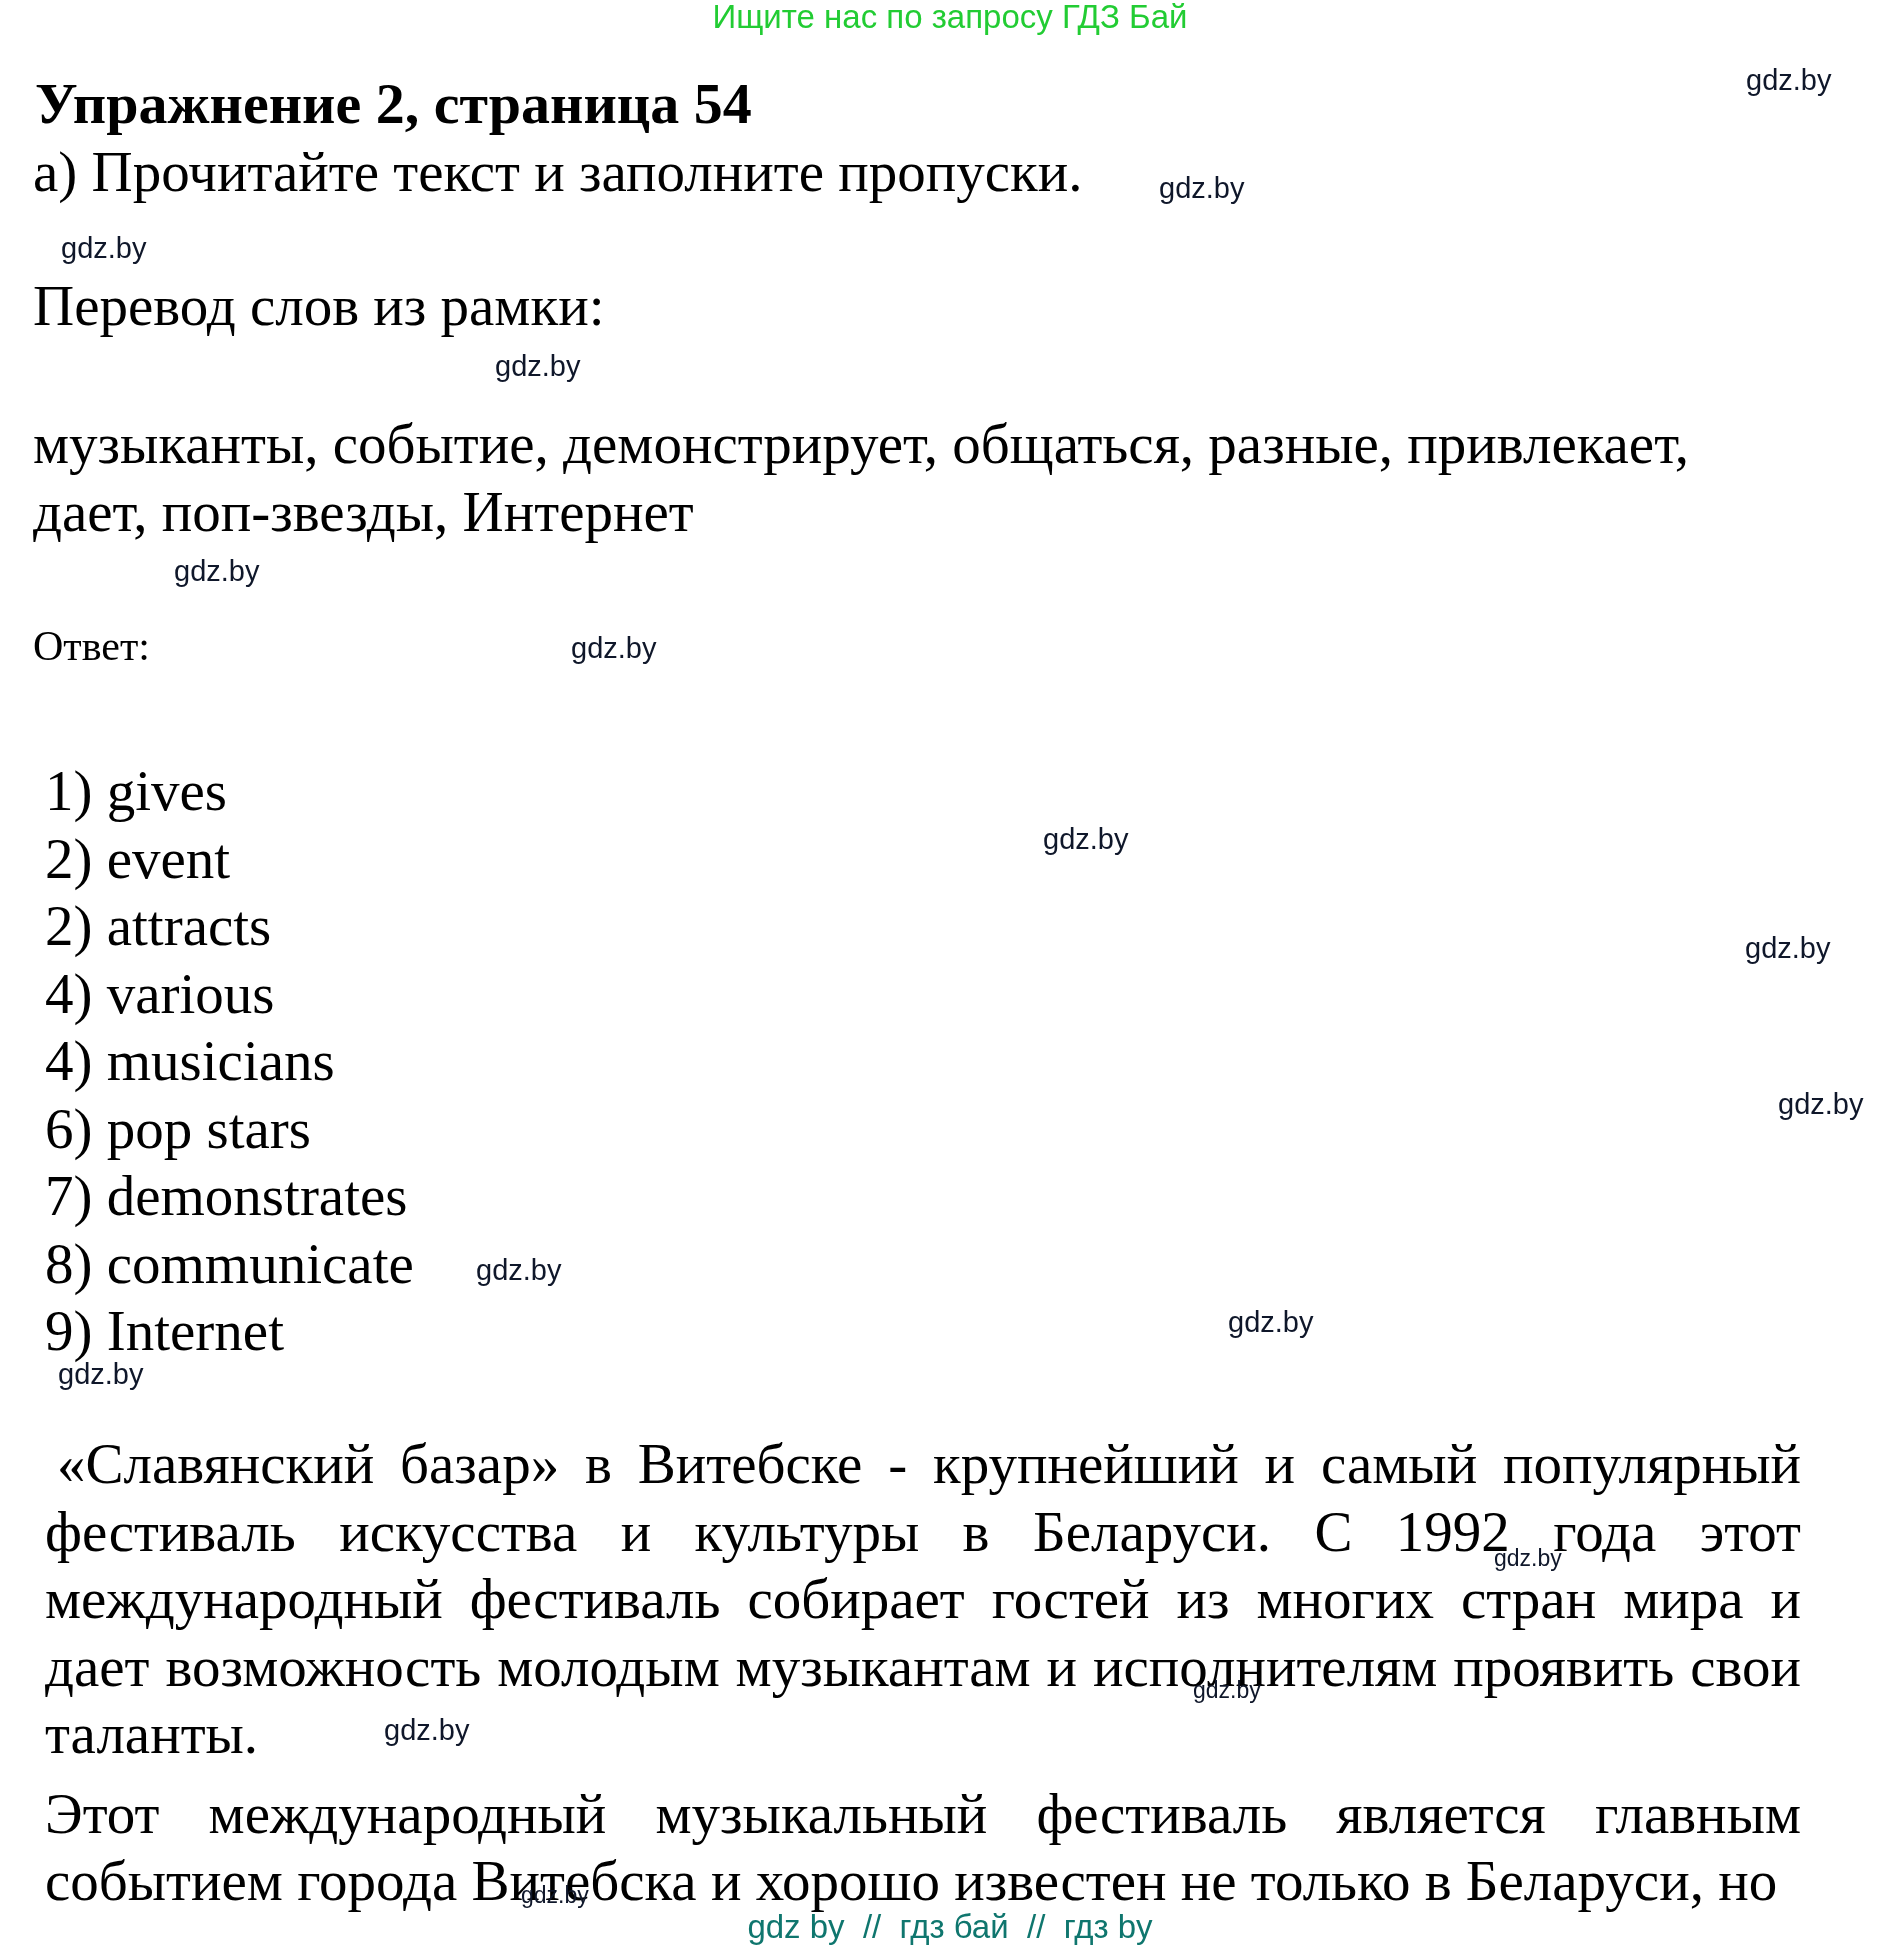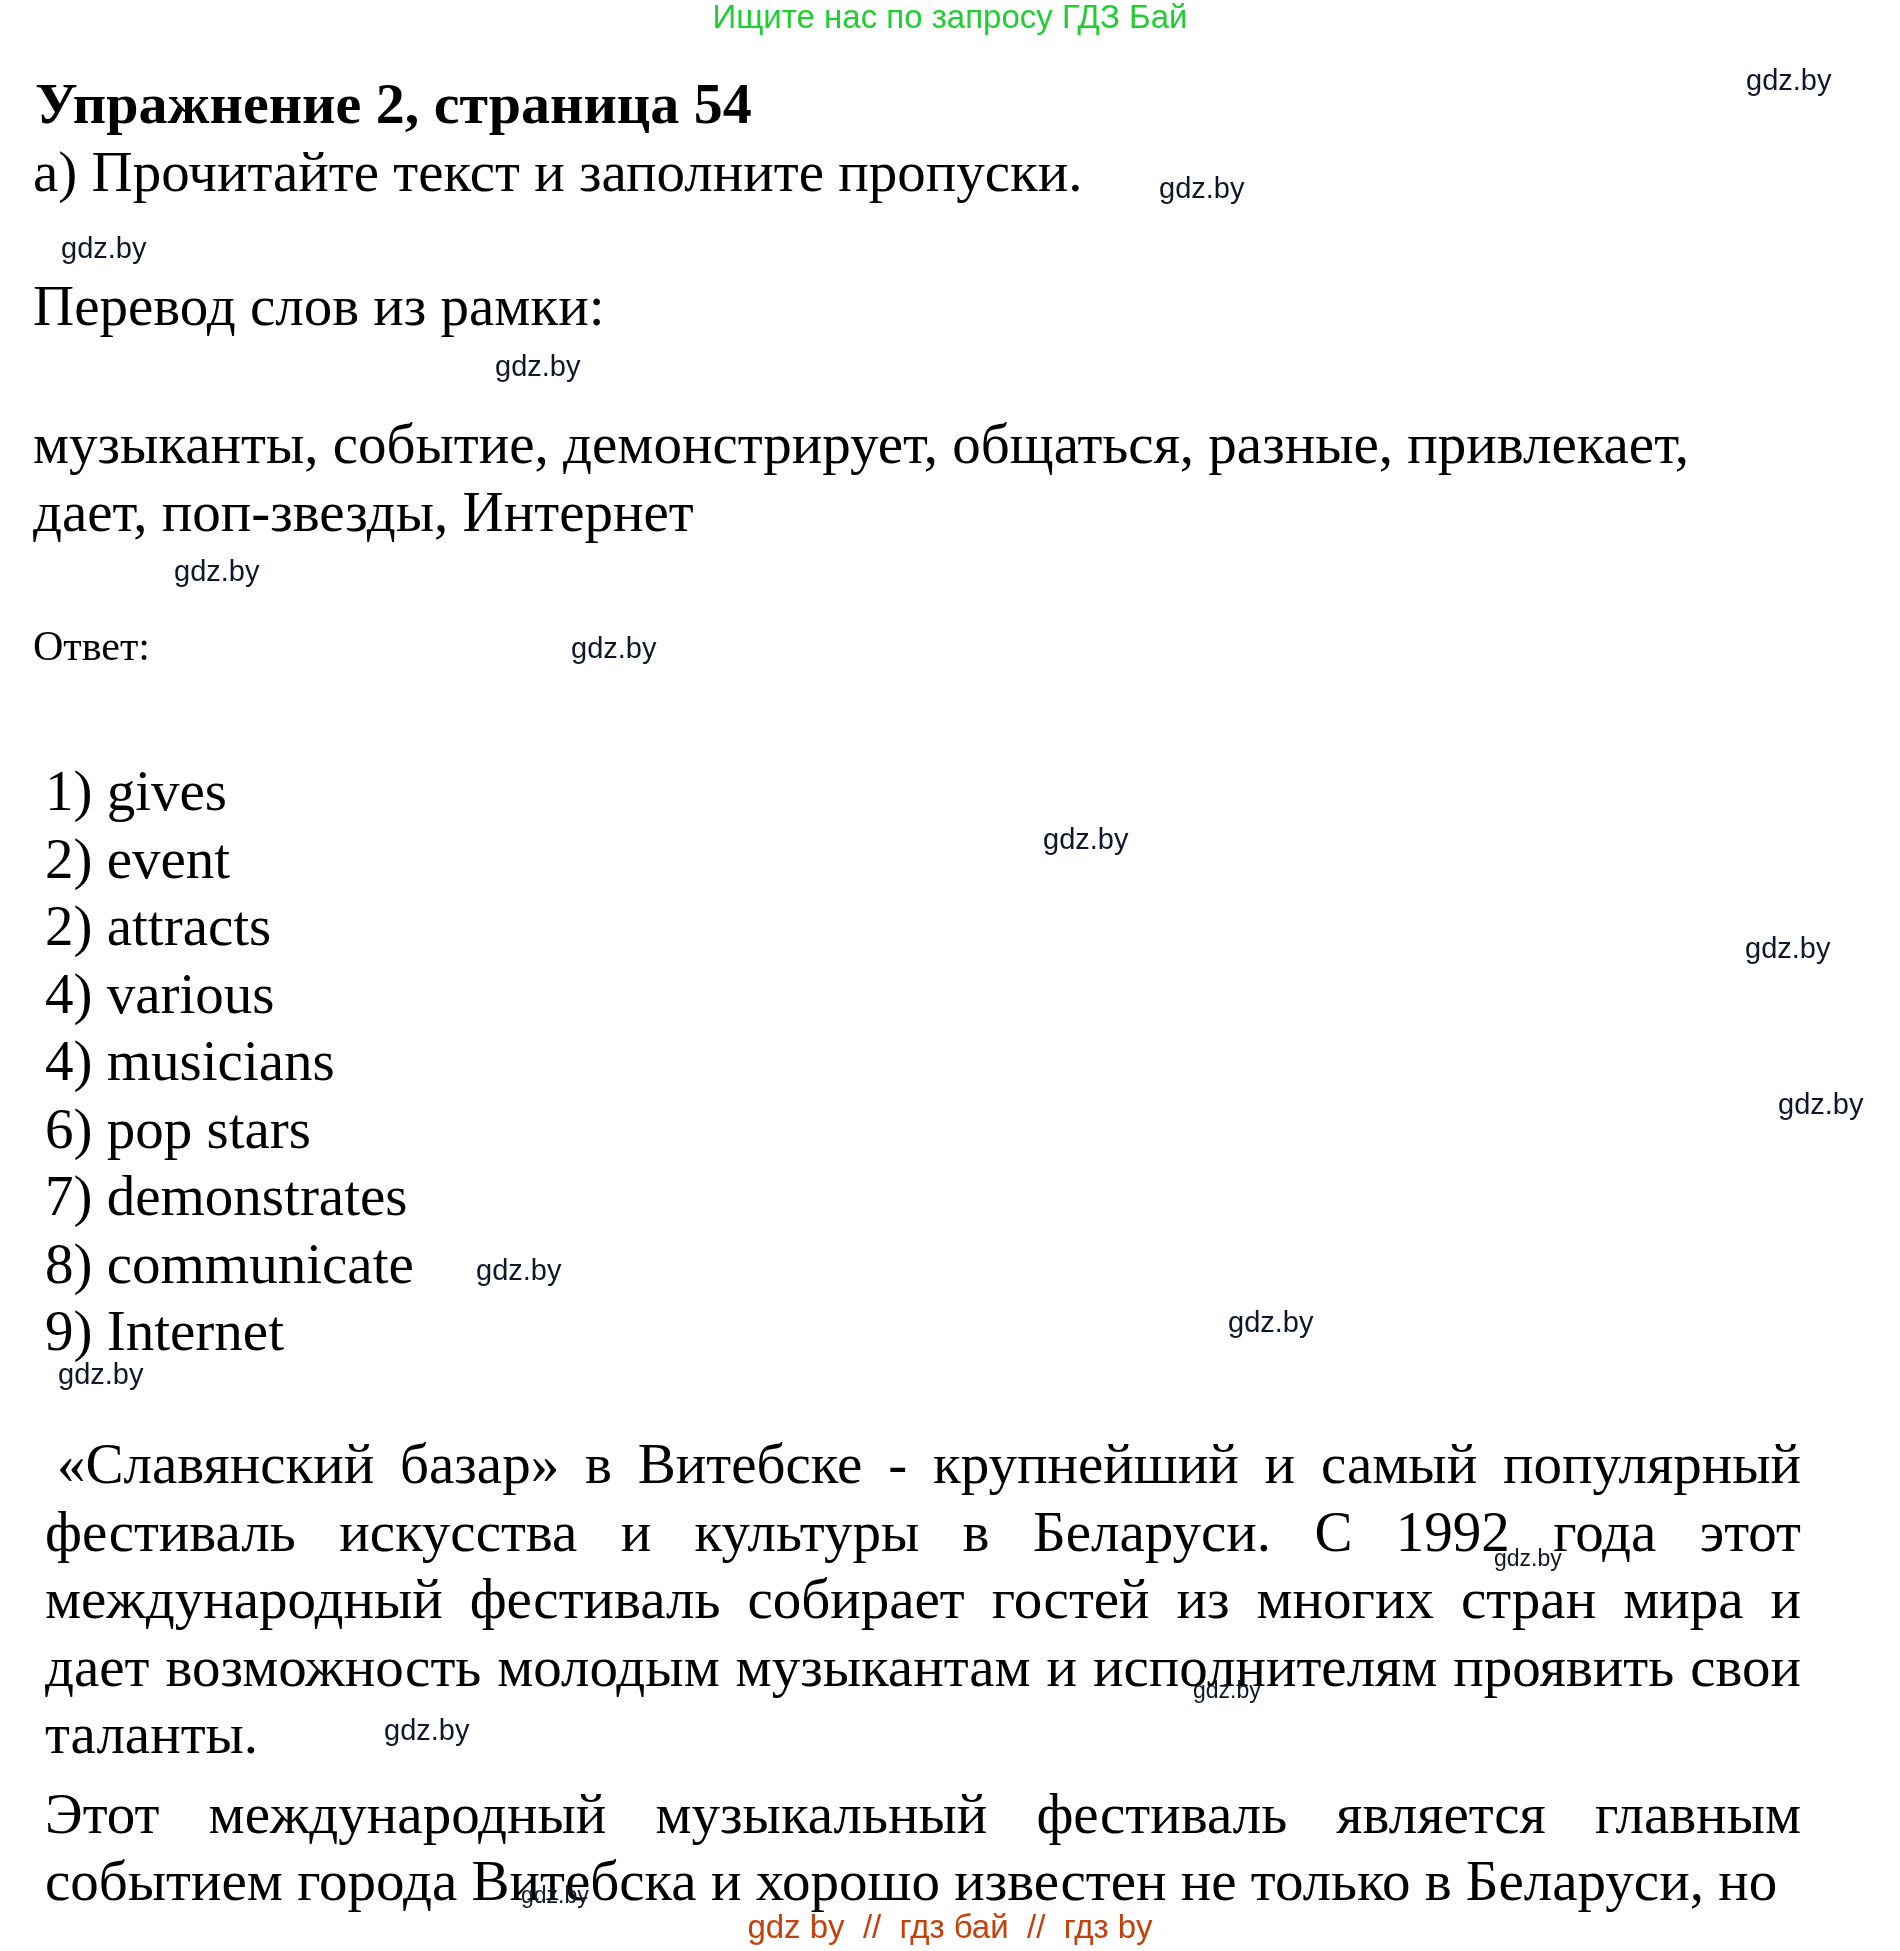--- a/index.html
+++ b/index.html
@@ -70,13 +70,13 @@
     <div class="wm" style="left: 1778px; top: 1088px;">gdz.by</div>
     <div class="wm" style="left: 476px; top: 1254px;">gdz.by</div>
     <div class="wm" style="left: 1228px; top: 1306px;">gdz.by</div>
     <div class="wm" style="left: 58px; top: 1358px;">gdz.by</div>
     <div class="wm small" style="left: 1494px; top: 1545px;">gdz.by</div>
     <div class="wm small" style="left: 1193px; top: 1677px;">gdz.by</div>
     <div class="wm" style="left: 384px; top: 1714px;">gdz.by</div>
     <div class="wm small" style="left: 521px; top: 1882px;">gdz.by</div>
   </div>
 
-<div class="abs banner-bottom" style="color: #c2410c; white-space: pre;">gdz by  //  гдз бай  //  гдз by</div>
+<div class="abs banner-bottom" style="color: #0f766e; white-space: pre;">gdz by  //  гдз бай  //  гдз by</div>
 
 </body></html>

